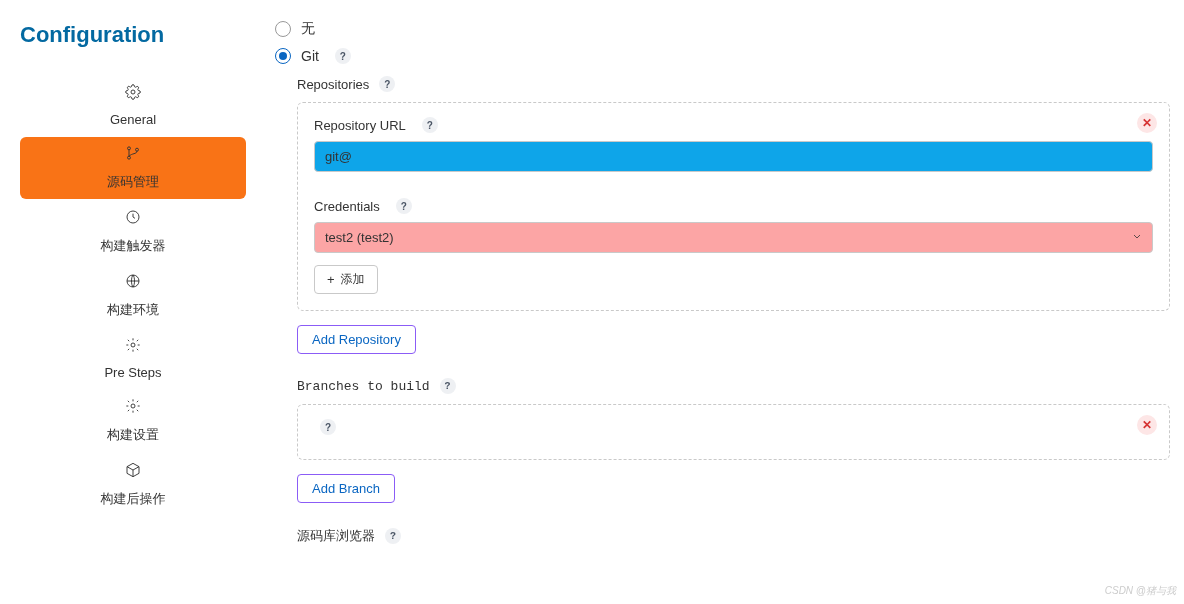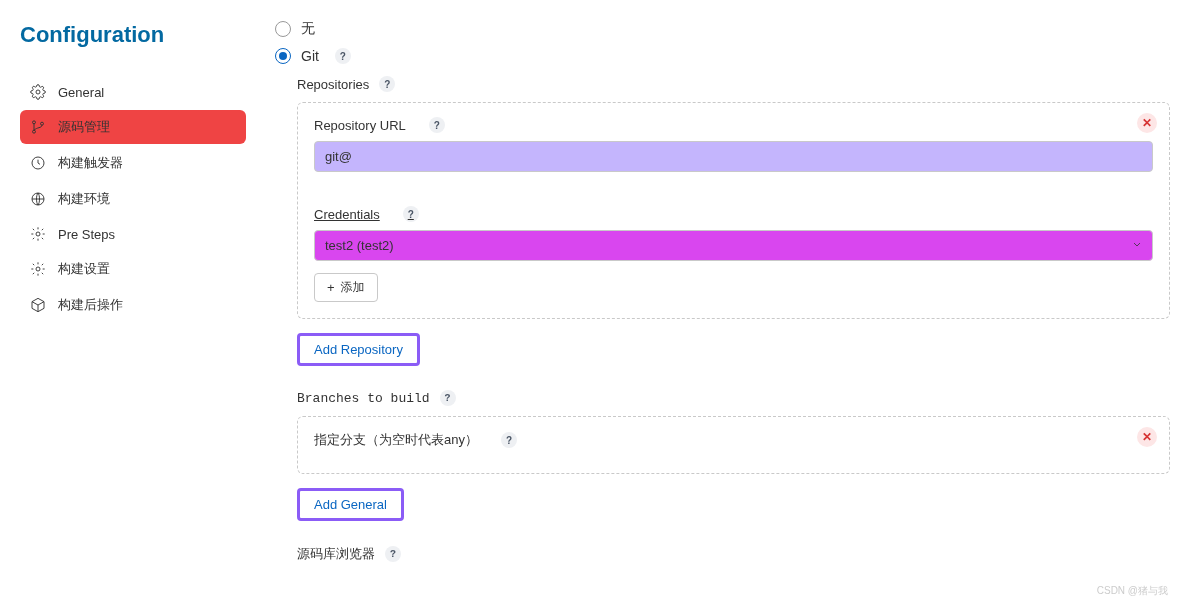--- a/index.html
+++ b/index.html
@@ -1,47 +1,47 @@
 <!DOCTYPE html>
 <html><head>
 <meta charset="utf-8">
 <style>
 * { box-sizing: border-box; margin: 0; padding: 0; }
 body { font-family: -apple-system, BlinkMacSystemFont, "Segoe UI", Arial, sans-serif; font-size: 13px; color: #333; background: #fff; }
 .page { display: flex; width: 1184px; }
 .sidebar { width: 258px; padding: 22px 12px 0 20px; flex-shrink: 0; }
 .page-title { font-size: 22px; font-weight: 700; color: #0369a1; margin-bottom: 28px; }
-.nav-item { display: flex; align-items: center; gap: 12px; padding: 8px 10px; border-radius: 6px; cursor: pointer; margin-bottom: 2px; color: #333; font-size: 13px; }
-.nav-item.active { background: #ef4444; font-weight: 500; }
+.nav-item { display: flex; align-items: center; gap: 12px; padding: 8px 10px; border-radius: 6px; cursor: pointer; margin-bottom: 2px; color: #333; font-size: 13px; flex-direction: column; }
+.nav-item.active { background: #f97316; font-weight: 500; }
 .nav-icon { width: 16px; height: 16px; display: inline-flex; align-items: center; justify-content: center; flex-shrink: 0; }
 .nav-icon svg { stroke: #333; fill: none; stroke-width: 1.4; }
 .main { flex: 1; padding: 20px 14px 12px 10px; border-left: 1px solid #fff; }
 .radio-row { display: flex; align-items: center; gap: 10px; margin-bottom: 10px; padding-left: 6px; }
 .radio { width: 16px; height: 16px; border: 1.8px solid #999; border-radius: 50%; display: inline-flex; align-items: center; justify-content: center; cursor: pointer; }
 .radio.checked { border-color: #0a66c2; }
 .radio.checked::after { content: ""; width: 8px; height: 8px; background: #0a66c2; border-radius: 50%; }
 .radio-label { font-size: 14px; color: #333; }
 .help { display: inline-flex; align-items: center; justify-content: center; width: 16px; height: 16px; border-radius: 50%; background: #eef0f3; color: #4a5565; font-size: 10px; font-weight: 600; cursor: pointer; margin-left: 6px; }
 .sect { padding-left: 28px; margin-top: 12px; }
 .sect-label { font-size: 13px; color: #333; margin-bottom: 10px; display: flex; align-items: center; gap: 4px; }
 .dashed-box { border: 1px dashed #c9c9c9; border-radius: 6px; padding: 14px 16px 16px 16px; margin-bottom: 14px; position: relative; }
 .del-btn { position: absolute; top: 10px; right: 12px; width: 20px; height: 20px; border-radius: 50%; background: #fde6e6; display: flex; align-items: center; justify-content: center; cursor: pointer; color: #d63333; font-size: 12px; font-weight: 700; }
-.field-label { font-size: 13px; color: #333; margin-bottom: 8px; display: flex; align-items: center; gap: 17px; }
-.text-input { width: 100%; border: 1px solid #c9c9c9; border-radius: 4px; padding: 7px 10px; font-size: 13px; color: #333; background: #c4b5fd; }
+.field-label { font-size: 13px; color: #333; margin-bottom: 8px; display: flex; align-items: center; gap: 10px; }
+.text-input { width: 100%; border: 1px solid #c9c9c9; border-radius: 4px; padding: 7px 10px; font-size: 13px; color: #333; background: #0ea5e9; }
 .select-wrap { position: relative; }
-.select { width: 100%; border: 1px solid #c9c9c9; border-radius: 4px; padding: 7px 28px 7px 10px; font-size: 13px; color: #333; background: #d946ef; cursor: pointer; }
+.select { width: 100%; border: 1px solid #c9c9c9; border-radius: 4px; padding: 7px 28px 7px 10px; font-size: 13px; color: #333; background: #fca5a5; cursor: pointer; }
 .chevron { position: absolute; right: 10px; top: 50%; transform: translateY(-50%); pointer-events: none; color: #333; }
 .chevron svg { stroke: #333; fill: none; stroke-width: 1.6; }
 .small-btn { border: 1px solid #c9c9c9; border-radius: 4px; padding: 5px 12px; font-size: 12px; color: #333; background: #fff; cursor: pointer; display: inline-flex; align-items: center; gap: 6px; }
 .small-btn .plus { font-size: 13px; line-height: 1; }
-.btn-outline { border: 3px solid #8b5cf6; color: #0a66c2; border-radius: 4px; padding: 6px 14px; font-size: 13px; background: #fff; cursor: pointer; font-weight: 500; }
+.btn-outline { border: 1px solid #8b5cf6; color: #0a66c2; border-radius: 4px; padding: 6px 14px; font-size: 13px; background: #fff; cursor: pointer; font-weight: 500; }
 .mt12 { margin-top: 12px; }
-.mt18 { margin-top: 34px; text-decoration: underline; }
+.mt18 { margin-top: 26px; }
 .mt24 { margin-top: 24px; font-family: Liberation Mono, monospace; }
-.watermark { position: fixed; right: 16px; bottom: 6px; font-size: 10px; color: #ccc; }
+.watermark { position: fixed; right: 8px; bottom: 6px; font-size: 10px; color: #ccc; font-style: italic; }
 </style>
 </head>
 <body>
 
 <div class="page">
   <div class="sidebar">
     <div class="page-title">Configuration</div>
 
     <div class="nav-item">
       <span class="nav-icon">
@@ -170,27 +170,26 @@
       </button>
 
       <div class="sect-label mt24">
         <span>Branches to build</span>
         <span class="help">?</span>
       </div>
 
       <div class="dashed-box">
         <div class="del-btn">✕</div>
         <div class="field-label">
-          <span>指定分支（为空时代表any）</span>
           <span class="help">?</span>
         </div>
       </div>
 
       <button class="btn-outline">
-        <span>Add General</span>
+        <span>Add Branch</span>
       </button>
 
       <div class="sect-label mt24">
         <span>源码库浏览器</span>
         <span class="help">?</span>
       </div>
       
     </div>
   </div>
 </div>

